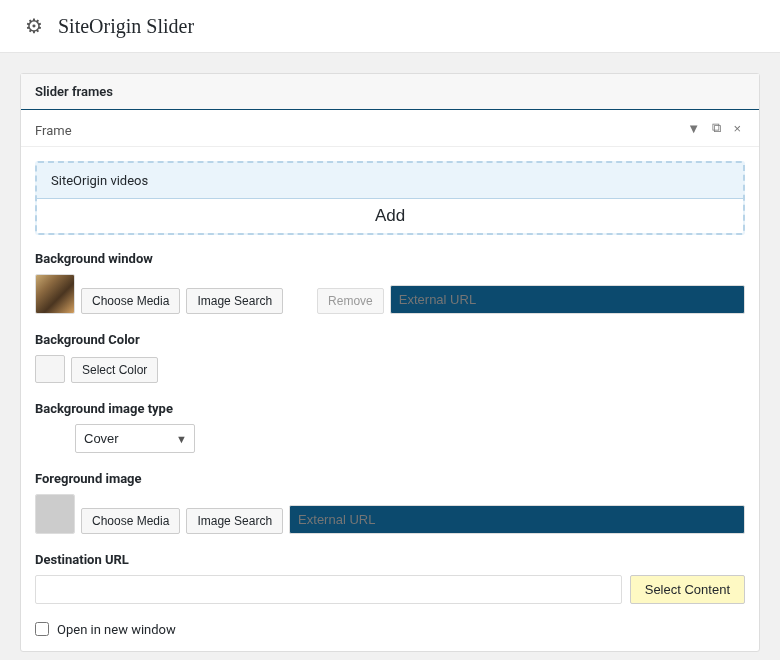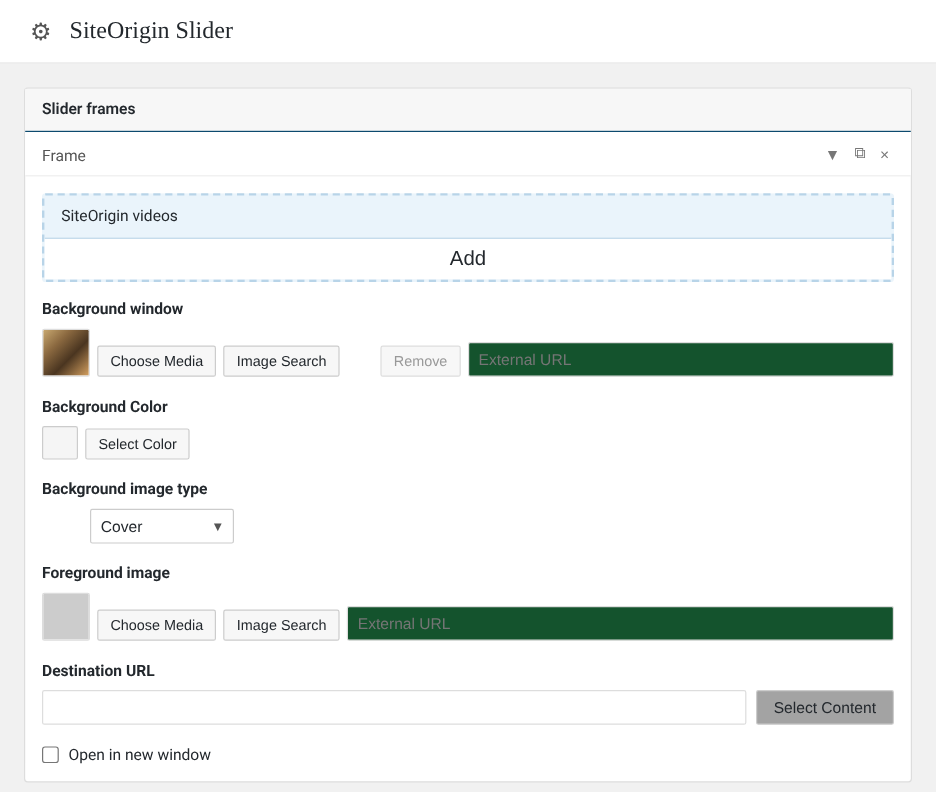--- a/index.html
+++ b/index.html
@@ -178,21 +178,21 @@
       margin-left: 28px;
     }
 
     .text-input {
       flex: 1;
       padding: 6px 8px;
       border: 1px solid #ddd;
       border-radius: 2px;
       font-size: 13px;
       color: #999;
-      background: #14532d;
+      background: #0c4a6e;
     }
 
     .color-swatch {
       width: 30px;
       height: 28px;
       border: 1px solid #ccc;
       background: #f5f5f5;
       border-radius: 2px;
       cursor: pointer;
       display: inline-block;
@@ -236,21 +236,21 @@
       flex: 1;
       padding: 6px 8px;
       border: 1px solid #ddd;
       border-radius: 2px;
       font-size: 13px;
       background: #fff;
     }
 
     .select-content-btn {
       padding: 6px 14px;
-      background: #a3a3a3;
+      background: #fef9c3;
       border: 1px solid #ccc;
       border-radius: 2px;
       cursor: pointer;
       font-size: 13px;
       color: #23282d;
       white-space: nowrap;
     }
 
     .checkbox-row {
       display: flex;

